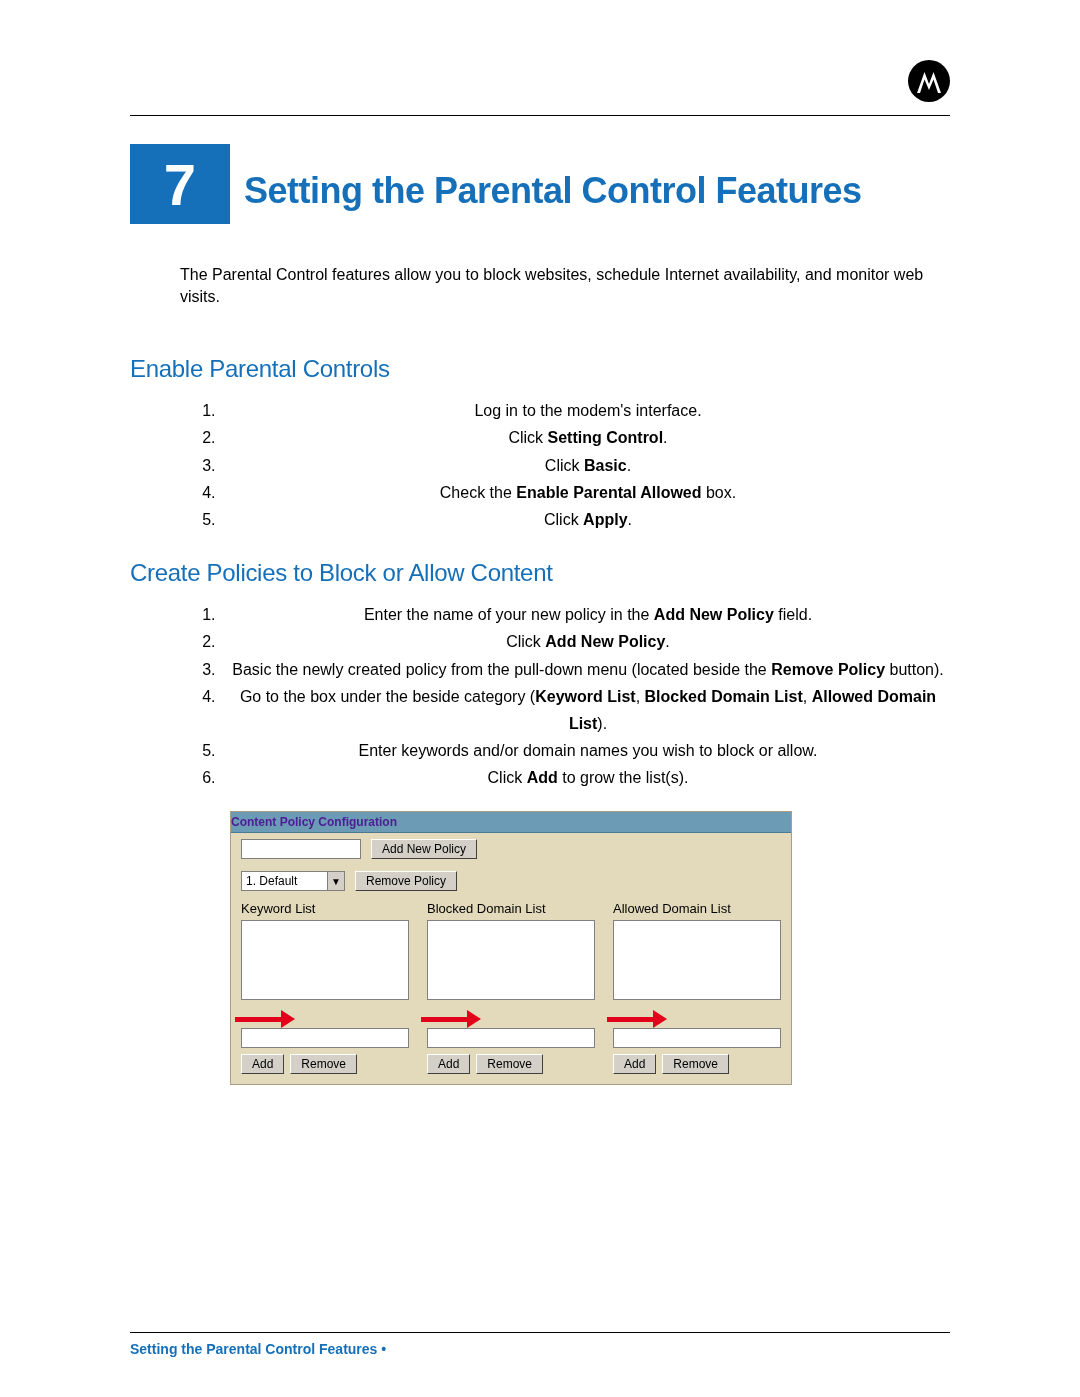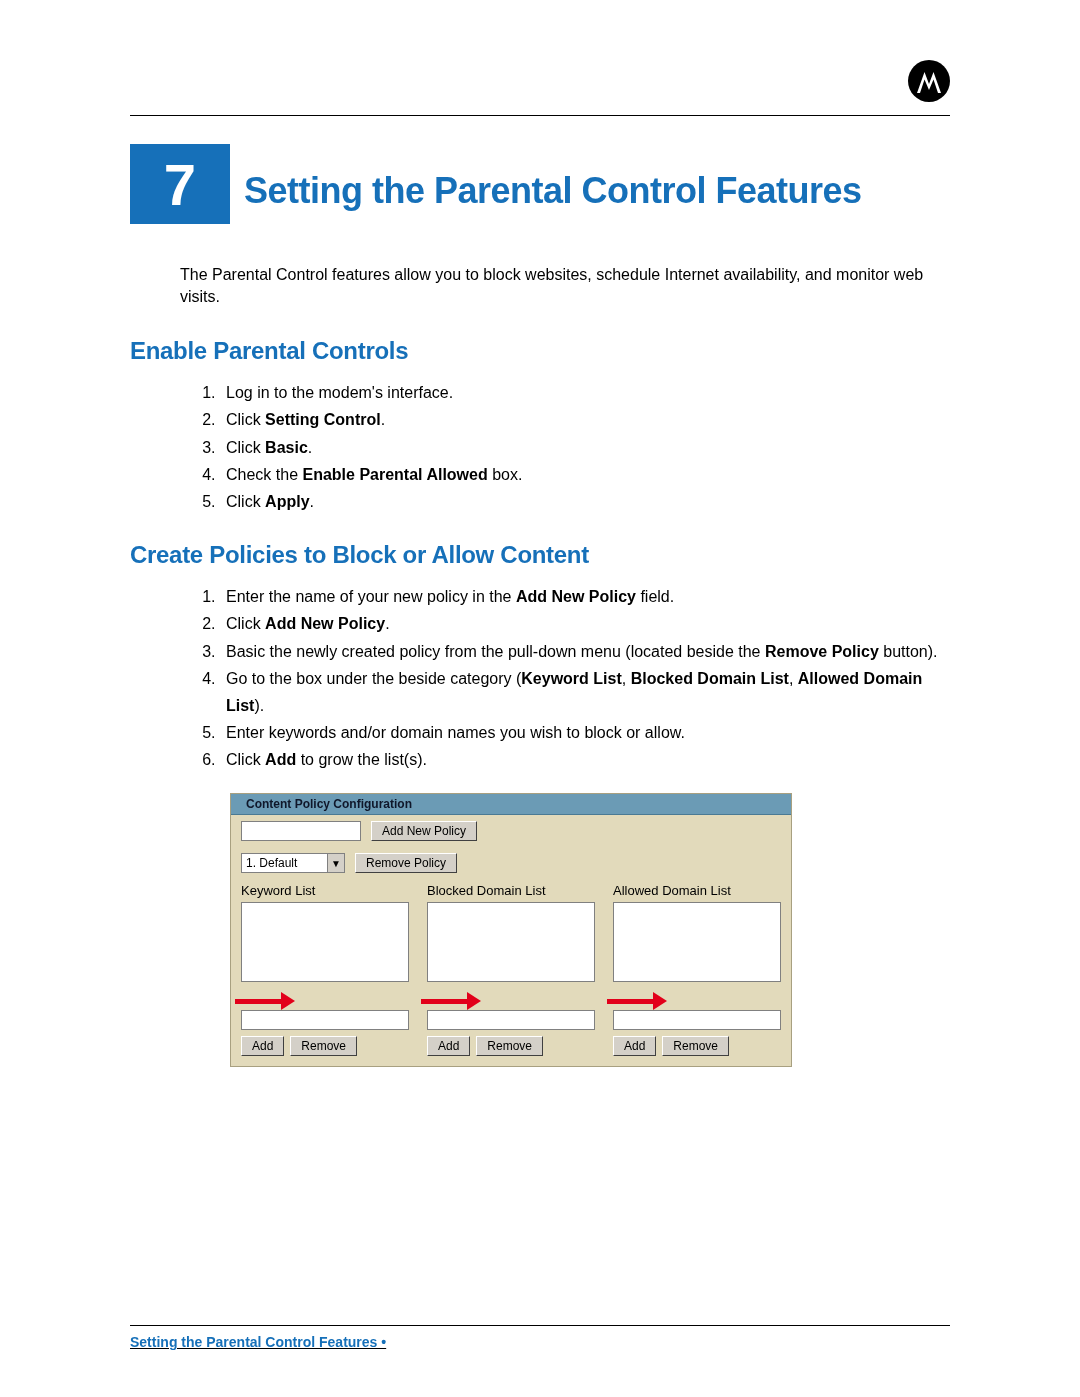--- a/index.html
+++ b/index.html
@@ -53,49 +53,49 @@
     justify-content: center;
   }
   .chapter-title {
     color: #1670b9;
     font-family: "Arial Black", Arial, sans-serif;
     font-weight: 800;
     font-size: 36px;
     letter-spacing: -0.5px;
     margin-top: 13px;
   }
-  .intro { margin: 0 0 30px 50px; line-height: 1.35; }
+  .intro { margin: 0 0 48px 50px; line-height: 1.35; }
   .section-h {
     color: #1670b9;
     font-family: "Arial Black", Arial, sans-serif;
-    font-weight: 700;
+    font-weight: 400;
     font-size: 24px;
     margin: 26px 0 14px 0;
     letter-spacing: -0.3px;
   }
   ol.steps {
     margin: 0 0 20px 60px;
     padding-left: 30px;
     line-height: 1.7;
   }
-  ol.steps li { padding-left: 6px; }
+  ol.steps li { padding-left: 6px; text-align: center; }
   .screenshot {
     margin: 10px 0 0 100px;
     width: 560px;
     background: #e2dabb;
     border: 1px solid #a8a080;
     font-family: Tahoma, Arial, sans-serif;
     font-size: 13px;
   }
   .shot-title {
     background: #6b9bb5;
-    color: #0f172a;
+    color: #4c1d95;
     font-weight: bold;
     font-size: 12px;
-    padding: 3px 15px;
+    padding: 3px 0;
     border-bottom: 1px solid #4a7a94;
   }
   .row { display: flex; align-items: center; gap: 10px; padding: 6px 10px; }
   .txt-input {
     width: 120px; height: 20px; background: #fff;
     border: 1px solid #808080; box-sizing: border-box;
     display: inline-block;
   }
   .select-box {
     width: 104px; height: 20px; background: #fff;
@@ -138,24 +138,23 @@
     border-left: 14px solid #e2001a;
   }
   .small-input {
     width: 100%; height: 20px; background: #fff;
     border: 1px solid #808080; box-sizing: border-box;
     margin-bottom: 6px;
   }
   .btn-row { display: flex; gap: 6px; }
   .footer {
     position: absolute;
-    bottom: 47px;
+    bottom: 40px;
     left: 130px;
     right: 130px;
-    text-decoration: underline;
   }
   .hr-bot { border: none; border-top: 1px solid #000; margin: 0 0 8px 0; }
   .footer-line1 { color: #1670b9; font-weight: bold; font-size: 14px; }
   .footer-line2 { display: flex; justify-content: space-between; font-size: 15px; margin-top: 2px; }
   .footer-left { color: #6a88a3; }
   .footer-pg { color: #1670b9; font-weight: bold; }
 </style>
 </head>
 <body>
 

